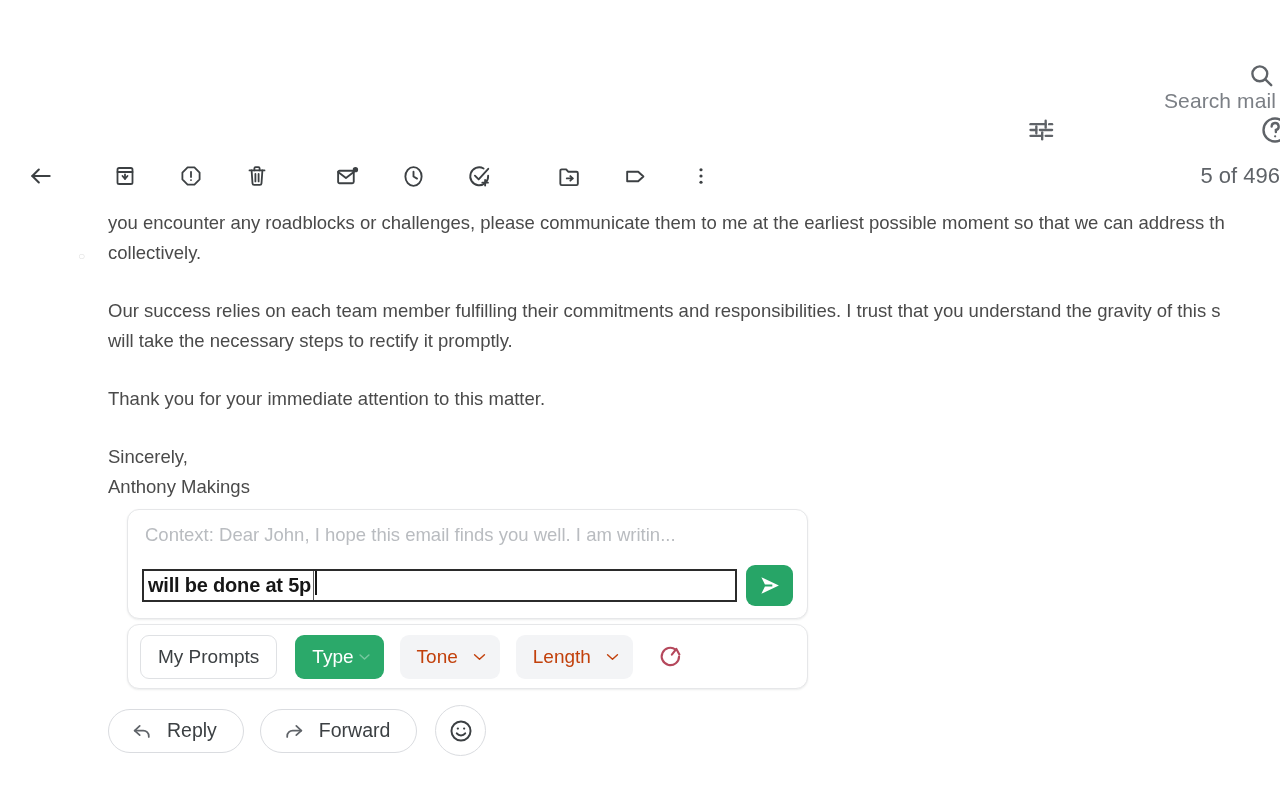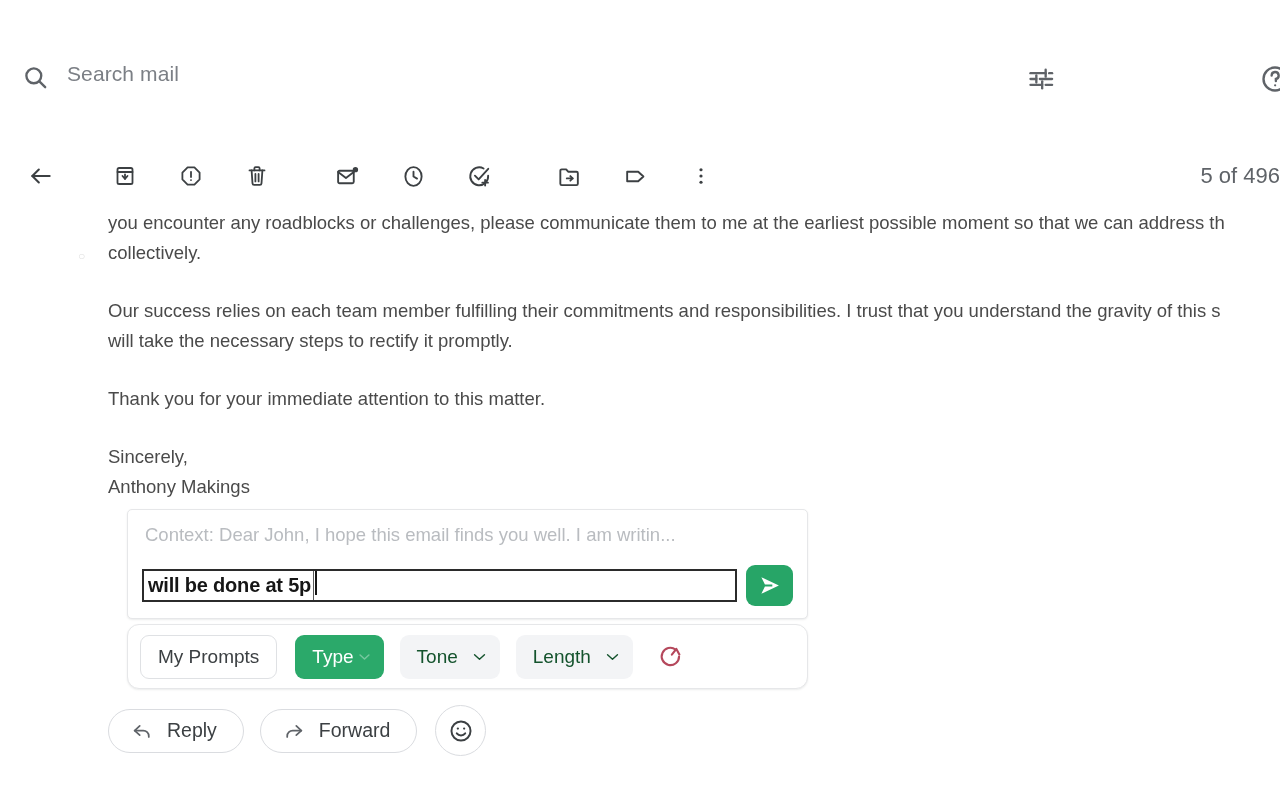--- a/index.html
+++ b/index.html
@@ -15,21 +15,22 @@
   }
 
   
   .search-header {
     position: absolute;
     top: 62px;
     left: 0;
     width: 1276px;
     height: 58px;
     display: flex;
-    align-items: flex-start;
+    align-items: flex-end;
+    flex-direction: column;
   }
   .search-icon {
     margin-left: 20px;
     width: 30px;
     height: 30px;
     display: flex;
     align-items: center;
     justify-content: center;
     color: #5f6368;
   }
@@ -127,21 +128,21 @@
 
   
   .composer {
     position: absolute;
     left: 127px;
     top: 509px;
     width: 681px;
     height: 110px;
     background: #ffffff;
     border: 1px solid #e6e7e9;
-    border-radius: 5px;
+    border-radius: 12px;
     box-shadow: 0 1px 2px rgba(60,64,67,0.10);
   }
   .context-line {
     position: absolute;
     left: 17px;
     top: 14px;
     font-size: 18.5px;
     color: #b9bcc0;
     white-space: nowrap;
   }
@@ -225,21 +226,21 @@
   .chip-green {
     background: #2ba96a;
     color: #ffffff;
     margin-left: 18px;
     padding-right: 30px;
     position: relative;
   }
   .chip-green .chev { position: absolute; right: 12px; opacity: 0.35; }
   .chip-grey {
     background: #f3f4f6;
-    color: #14532d;
+    color: #c2410c;
     margin-left: 16px;
     padding-right: 12px;
   }
   .chev {
     margin-left: 13px;
     color: inherit;
     display: inline-flex;
     align-items: center;
   }
   .refresh-btn {

